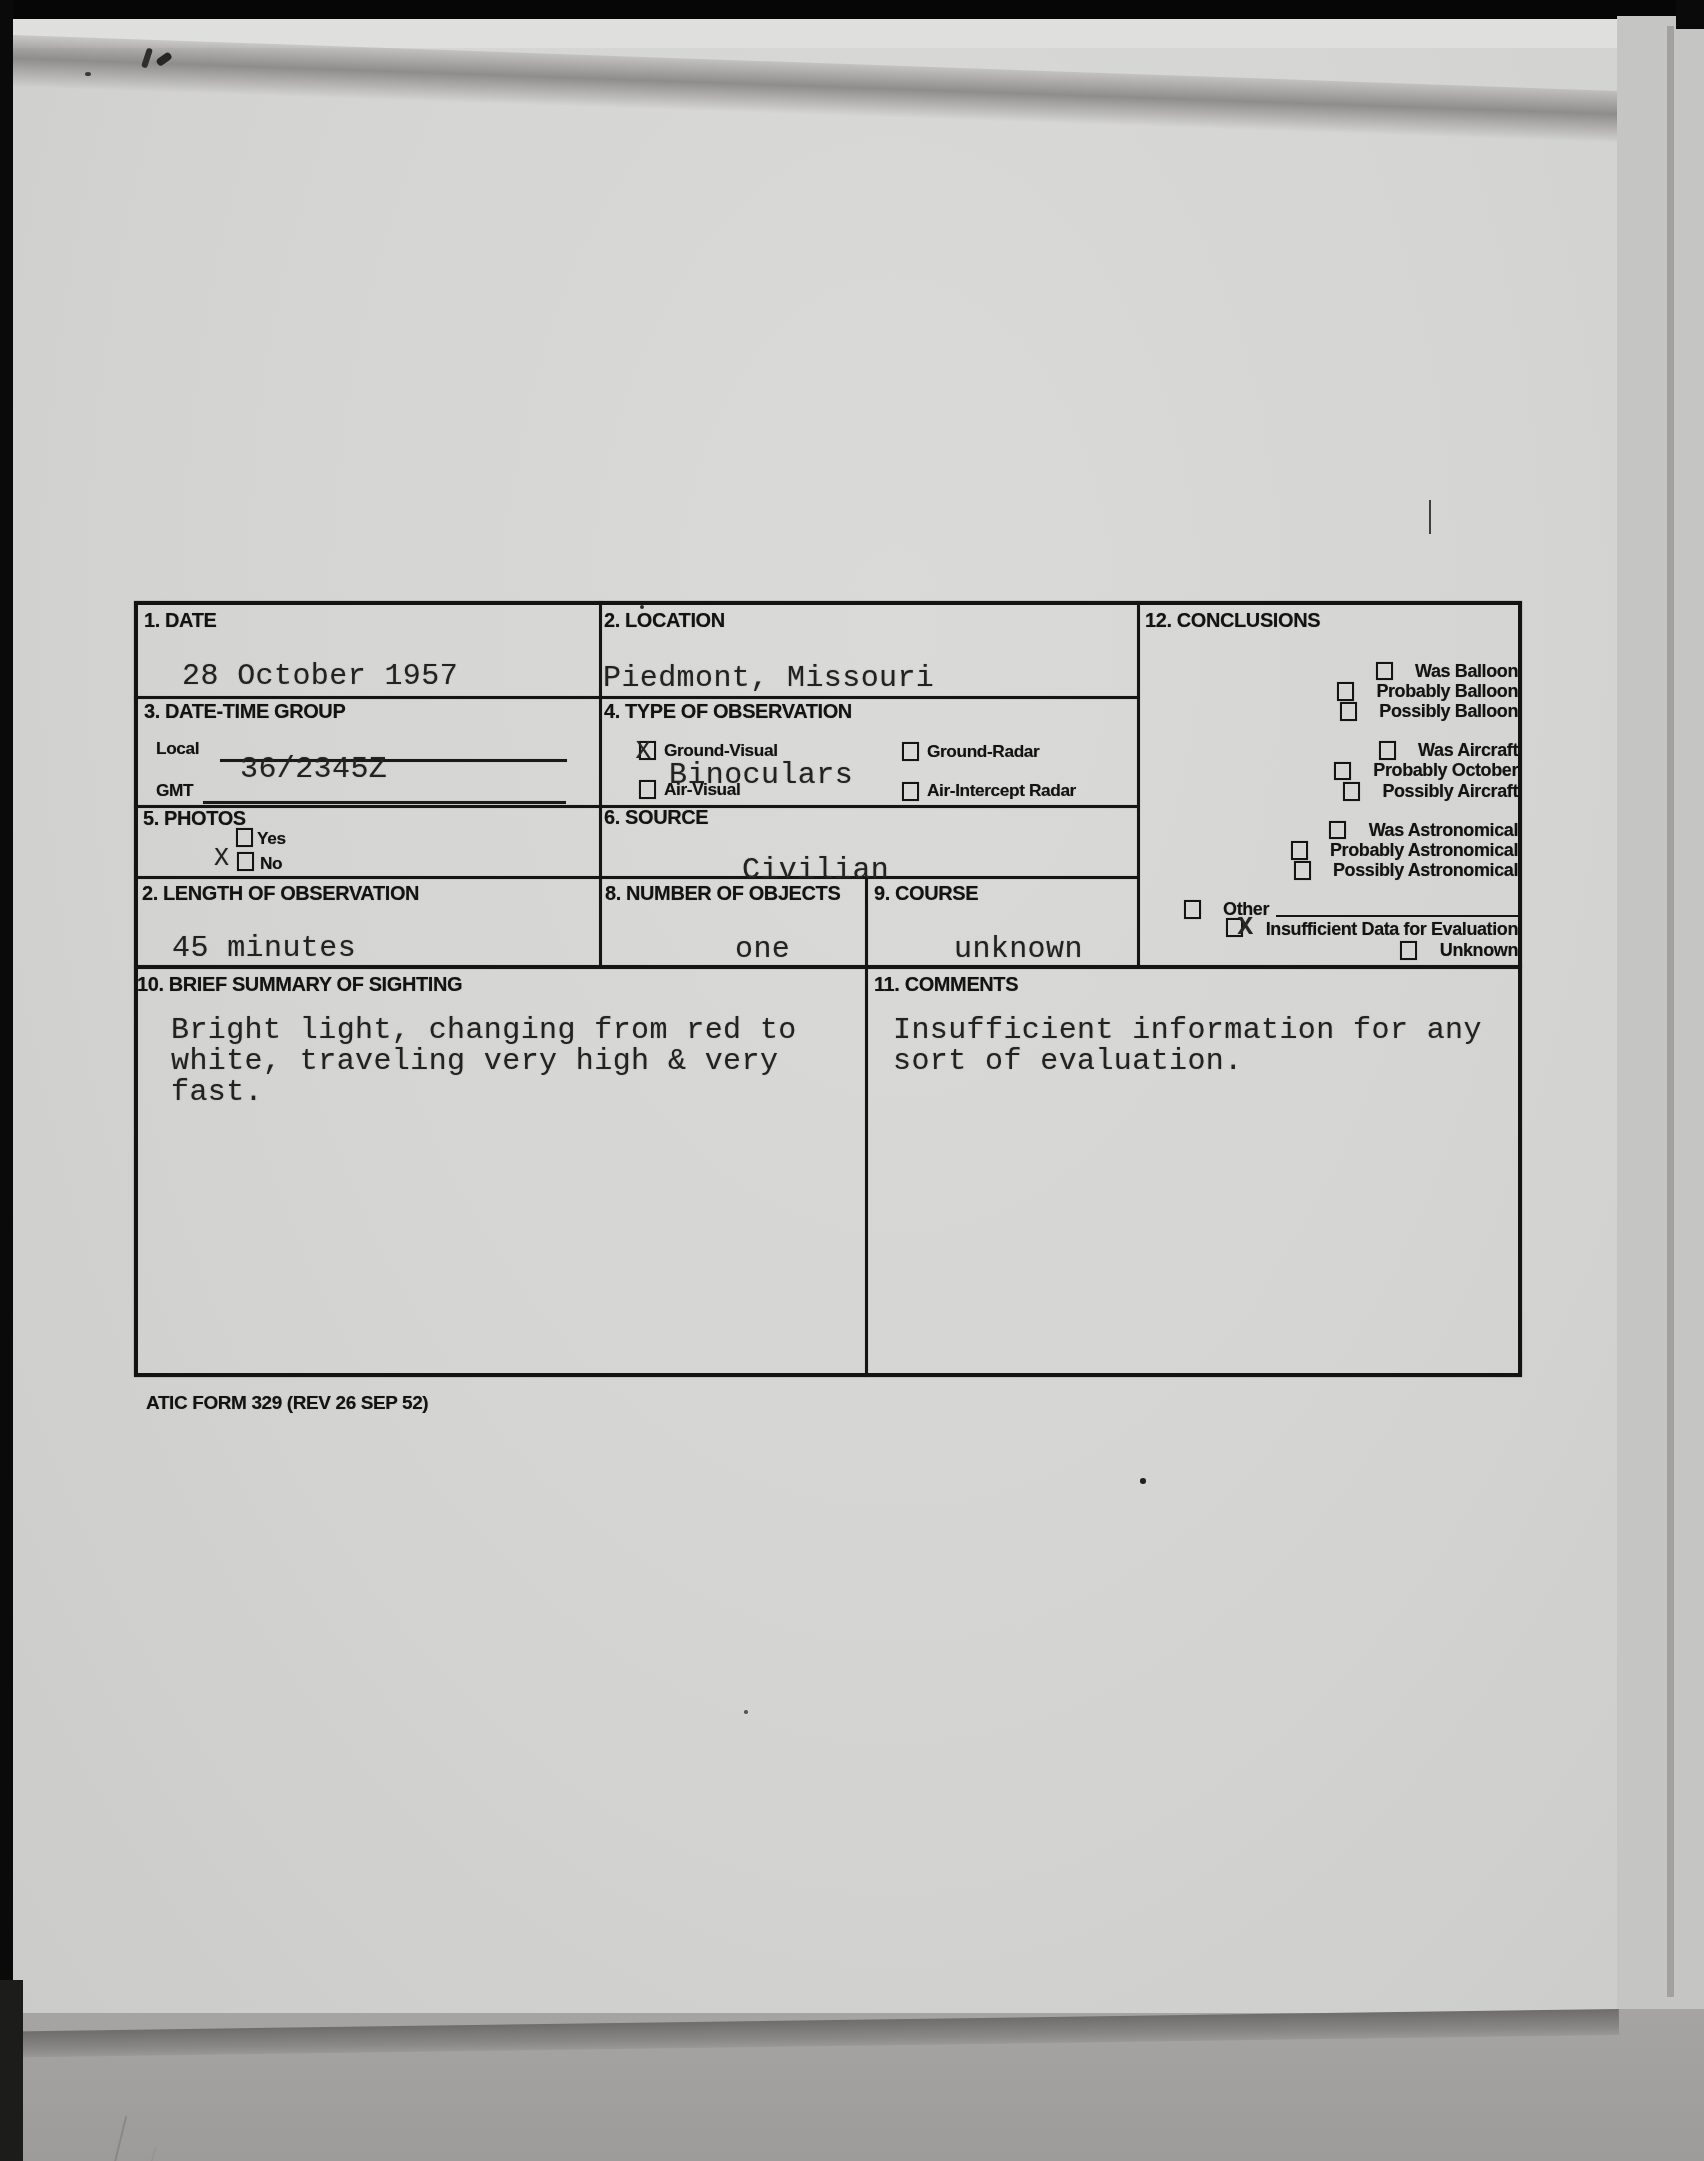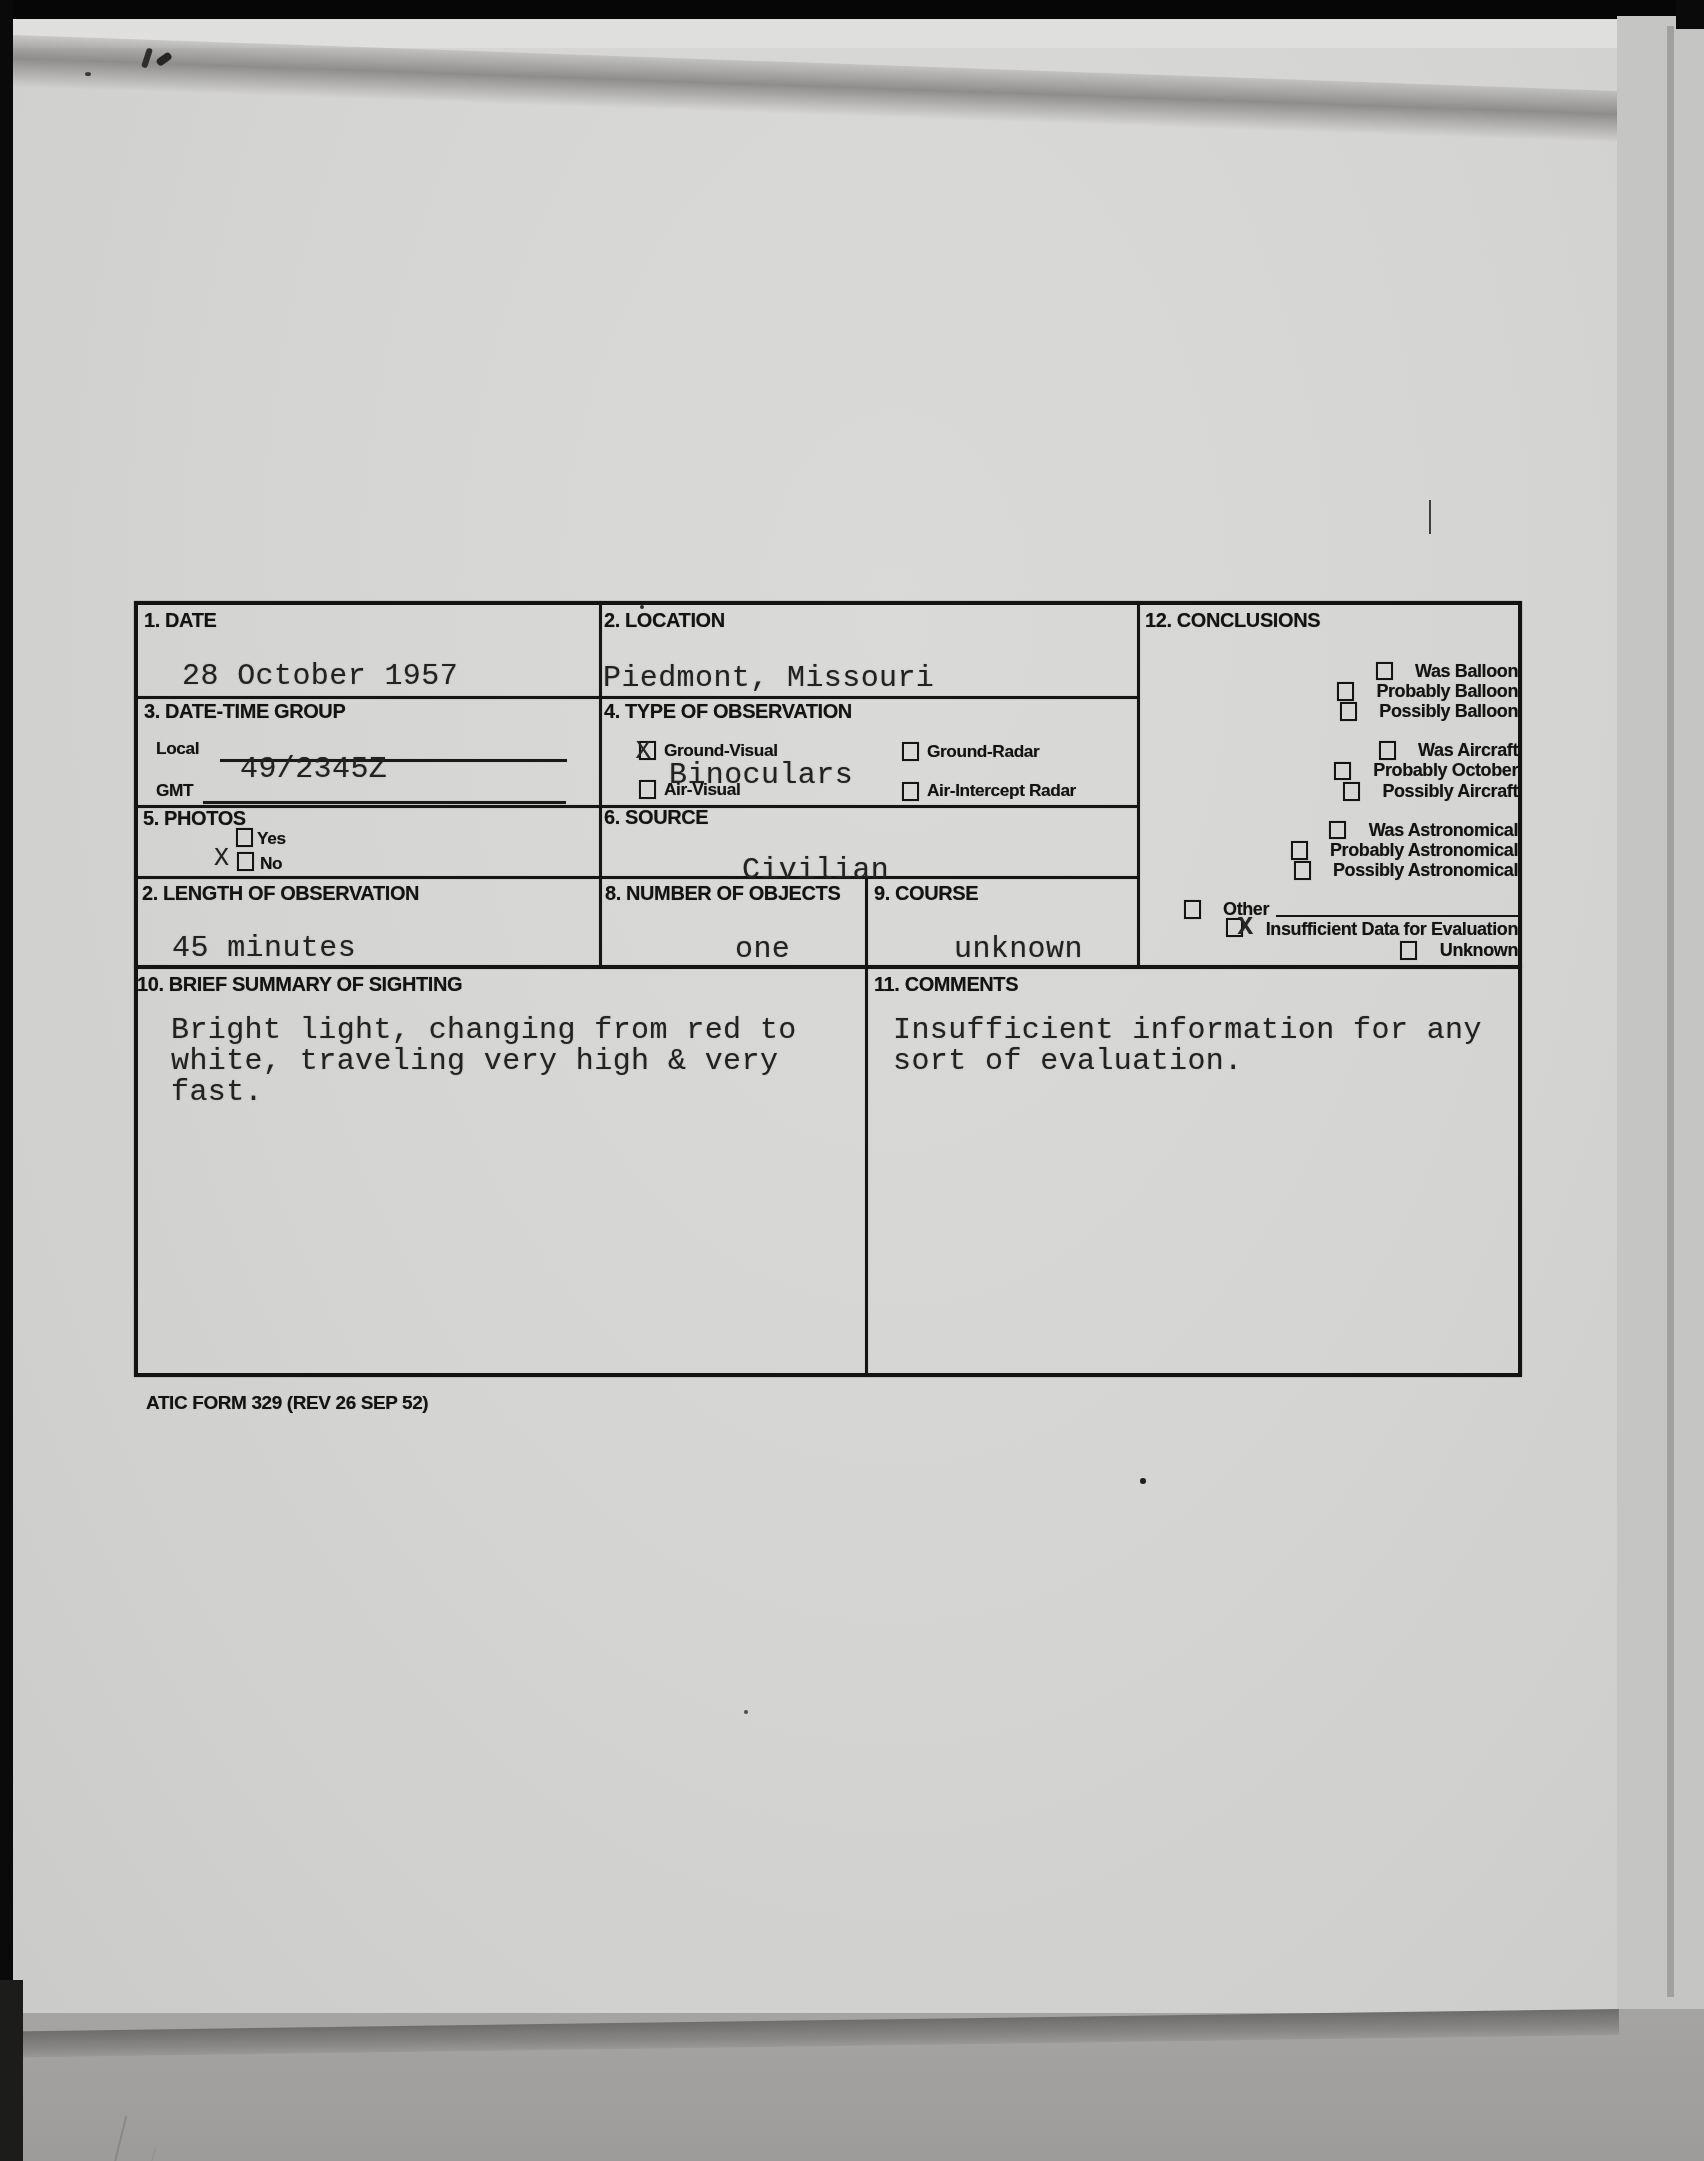--- a/index.html
+++ b/index.html
@@ -104,21 +104,21 @@
   <div class="abs tw" style="left:182px;top:661px;">28 October 1957</div>
 
   
   <div class="abs lbl" style="left:604px;top:610px;">2. LOCATION</div>
   <div class="abs tw" style="left:603px;top:663px;">Piedmont, Missouri</div>
 
   
   <div class="abs lbl" style="left:144px;top:701px;">3. DATE-TIME GROUP</div>
   <div class="abs lbl xs" style="left:156px;top:740px;">Local</div>
   <div class="abs ul" style="left:220px;top:759px;width:347px;"></div>
-  <div class="abs tw" style="left:240px;top:754px;">49/2345Z</div>
+  <div class="abs tw" style="left:240px;top:754px;">36/2345Z</div>
   <div class="abs lbl xs" style="left:156px;top:782px;">GMT</div>
   <div class="abs ul" style="left:203px;top:801px;width:363px;"></div>
 
   
   <div class="abs lbl" style="left:604px;top:701px;">4. TYPE OF OBSERVATION</div>
   <div class="abs cbwrap" style="left:639px;top:741px;">
     <span class="cb"></span>
     <span class="cx" style="left:-3.5px;top:-5.2px;">X</span>
   </div>
   <div class="abs lbl xs" style="left:664px;top:742px;">Ground-Visual</div>

